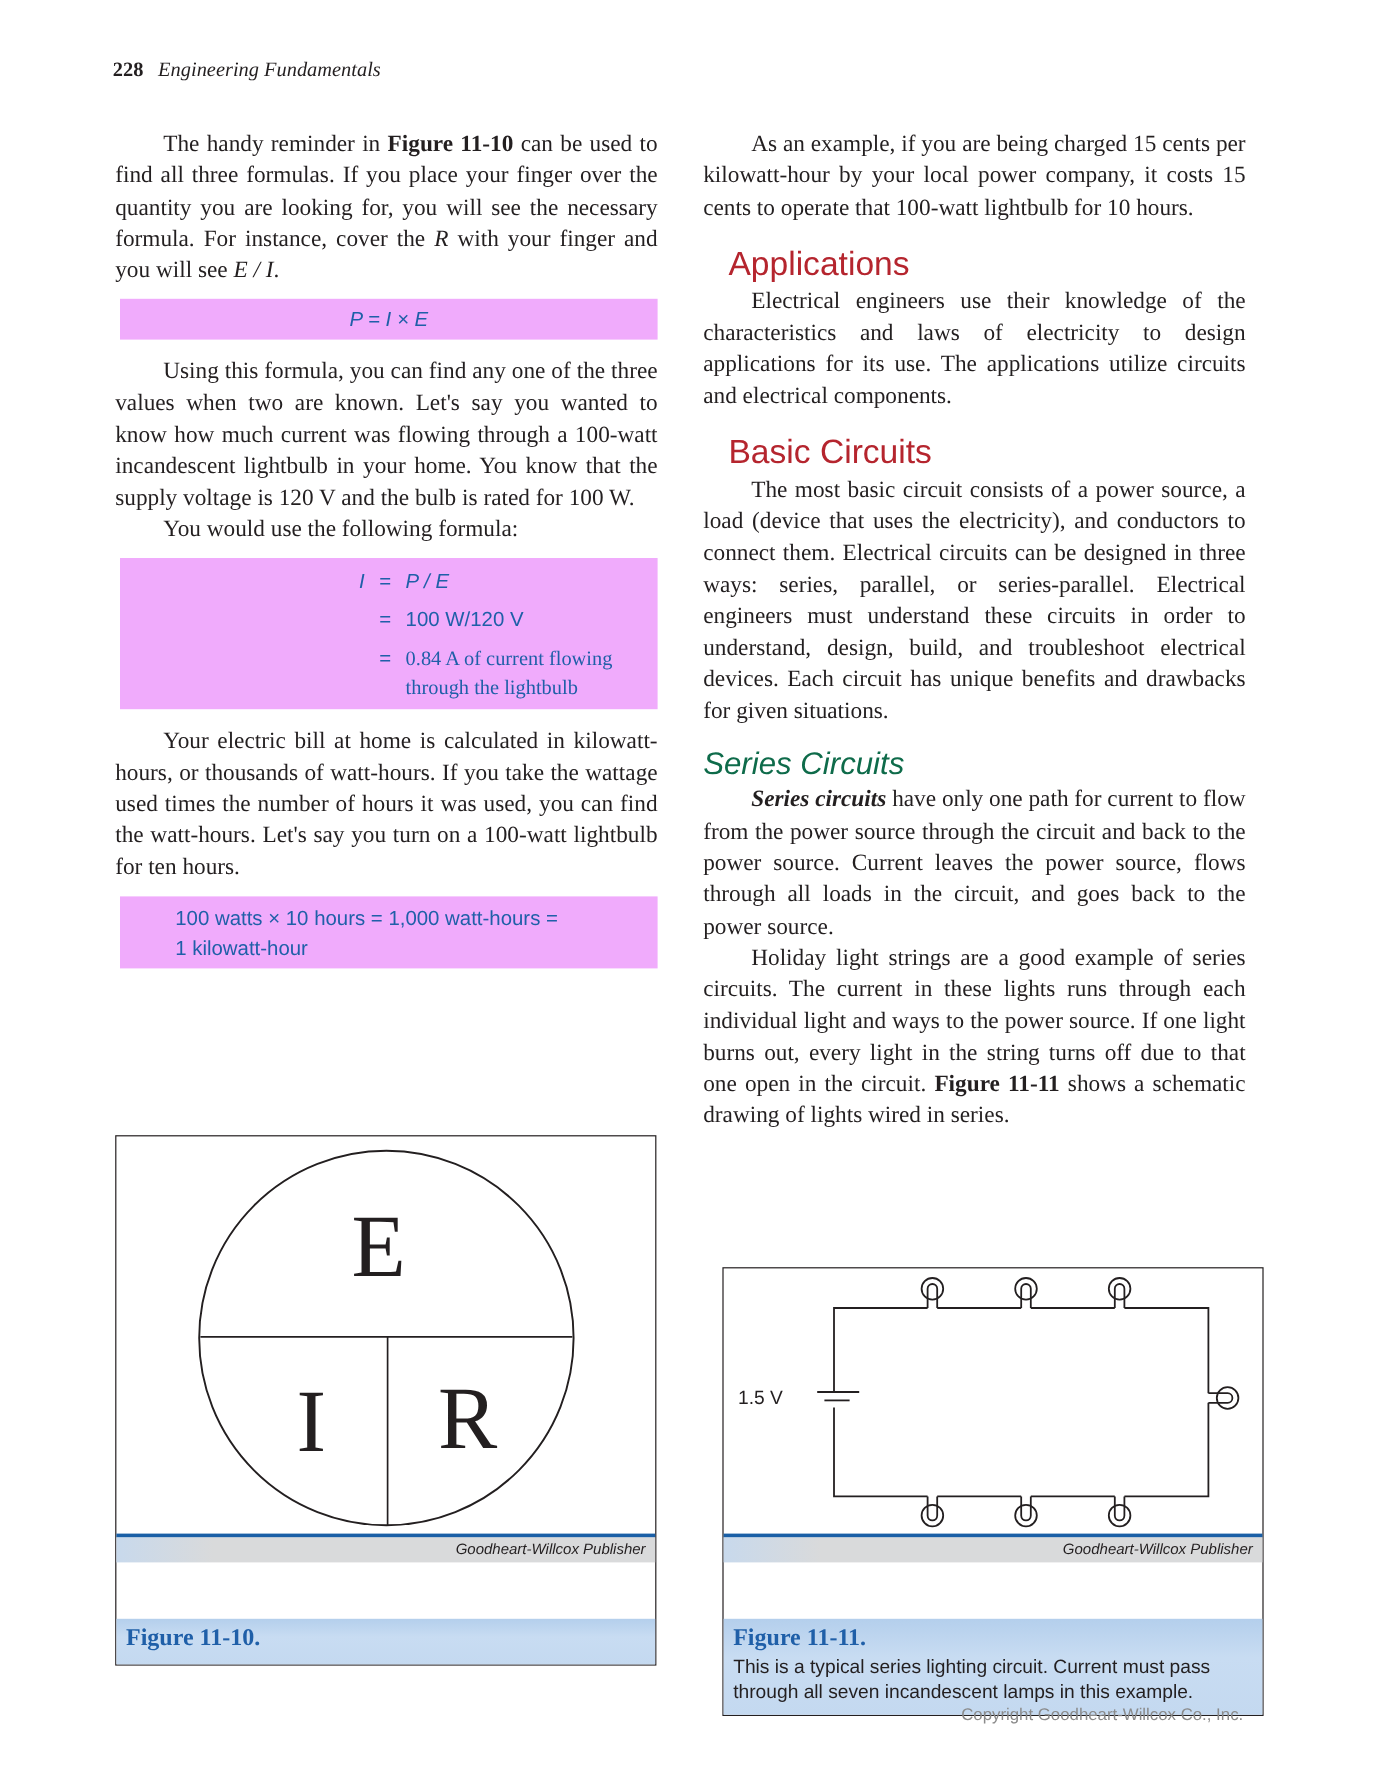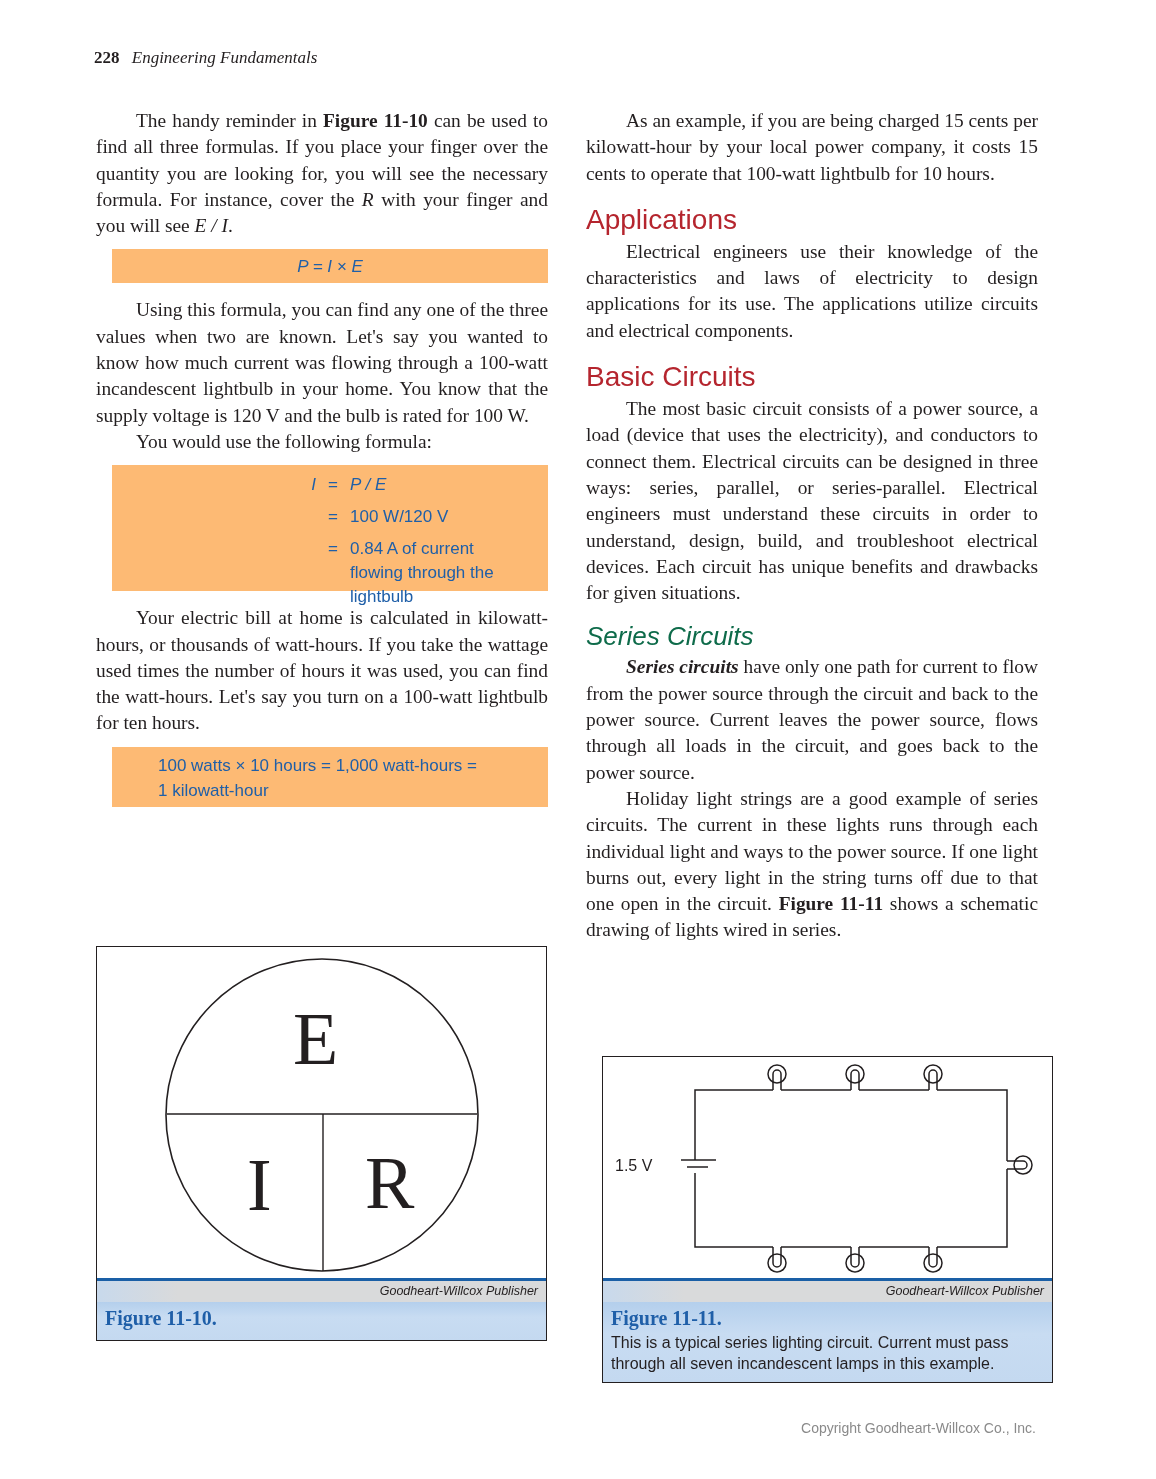--- a/index.html
+++ b/index.html
@@ -4,36 +4,36 @@
   <style>
     html, body { margin: 0; padding: 0; background: #ffffff; }
     body { width: 1156px; height: 1479px; position: relative; overflow: hidden; font-family: "Liberation Serif", "DejaVu Serif", serif; color: #231f20; }
     .header { position: absolute; left: 94px; top: 48px; font-size: 17px; }
     .header .num { font-weight: bold; margin-right: 8px; }
     .header .title { font-style: italic; }
     .col { position: absolute; top: 108px; width: 452px; }
     .col.left { left: 96px; }
     .col.right { left: 586px; }
     p { margin: 0; font-size: 19.4px; line-height: 26.3px; text-align: justify; text-indent: 40px; }
-    .formula { background: #fdba74; color: #1f5fa8; font-family: "Liberation Sans", "DejaVu Sans", sans-serif; font-size: 17px; margin: 10px 0 14px 16px; }
+    .formula { background: #f0abfc; color: #1f5fa8; font-family: "Liberation Sans", "DejaVu Sans", sans-serif; font-size: 17px; margin: 10px 0 14px 4px; }
     .f1 { height: 34px; line-height: 36px; text-align: center; font-style: italic; }
     .f2 { padding: 4px 0 4px 0; }
     .f2 .row { display: flex; height: 32px; line-height: 32px; }
     .f2 .lhs { width: 204px; text-align: right; font-style: italic; }
     .f2 .eq { width: 34px; text-align: center; }
     .f2 .rhs { flex: 1; line-height: 24px; padding-top: 4px; }
     .f2 .rhs.it { font-style: italic; line-height: 32px; padding-top: 0; }
     .f3 { padding: 6px 0 6px 46px; line-height: 25px; height: 48px; }
     h2 { margin: 16px 0 2px 0; font-family: "Liberation Sans", "DejaVu Sans", sans-serif; font-weight: normal; font-size: 28px; line-height: 34px; }
-    h2.red { color: #b5252e; }
+    h2.red { color: #b5252e; margin-left: 21px; }
     h3 { margin: 14px 0 2px 0; font-family: "Liberation Sans", "DejaVu Sans", sans-serif; font-weight: normal; font-style: italic; font-size: 26px; line-height: 32px; color: #0e6b4a; }
     .figure { position: absolute; width: 449px; border: 1.5px solid #231f20; background: #ffffff; }
     .fig-art { position: relative; border-bottom: 3px solid #1a5fa6; }
     .fig-credit { background: linear-gradient(to right, #c8d9ec 0%, #d9dadb 18%, #d9dadb 100%); font-family: "Liberation Sans", "DejaVu Sans", sans-serif; font-style: italic; font-size: 12.5px; text-align: right; padding: 3px 8px 2px 0; height: 16px; color: #231f20; }
-    .fig-cap { background: linear-gradient(to bottom, #b4cfec 0%, #c8dcf2 40%, #c4d9f0 100%); padding: 2px 8px 8px 8px; }
+    .fig-cap { background: linear-gradient(to bottom, #b4cfec 0%, #c8dcf2 40%, #c4d9f0 100%); padding: 2px 8px 8px 8px; margin-top: 47px; }
     .fig-title { font-family: "Liberation Serif", "DejaVu Serif", serif; font-weight: bold; color: #1f5fa8; font-size: 20px; line-height: 28px; }
     .fig-text { font-family: "Liberation Sans", "DejaVu Sans", sans-serif; font-size: 16px; line-height: 21px; color: #231f20; }
     .copyright { position: absolute; right: 120px; top: 1420px; font-family: "Liberation Sans", "DejaVu Sans", sans-serif; font-size: 14px; color: #8a8a8a; }
     b { font-weight: bold; }
     i { font-style: italic; }
   </style>
 </head>
 <body>
 
 <div class="header">
@@ -56,21 +56,21 @@
       <span class="rhs it">P / E</span>
     </div>
     <div class="row">
       <span class="lhs"></span>
       <span class="eq">=</span>
       <span class="rhs">100 W/120 V</span>
     </div>
     <div class="row" style="height:54px;">
       <span class="lhs"></span>
       <span class="eq">=</span>
-      <span class="rhs" style="padding-right:26px;">0.84 A of current flowing through the lightbulb</span>
+      <span class="rhs" style="padding-right:26px;font-family:Liberation Serif, serif;">0.84 A of current flowing through the lightbulb</span>
     </div>
   </div>
 
   <p>Your electric bill at home is calculated in kilowatt-hours, or thousands of watt-hours. If you take the wattage used times the number of hours it was used, you can find the watt-hours. Let's say you turn on a 100-watt lightbulb for ten hours.</p>
 
   <div class="formula f3">
     <div>100 watts × 10 hours = 1,000 watt-hours =</div>
     <div>1 kilowatt-hour</div>
   </div>
 </div>

